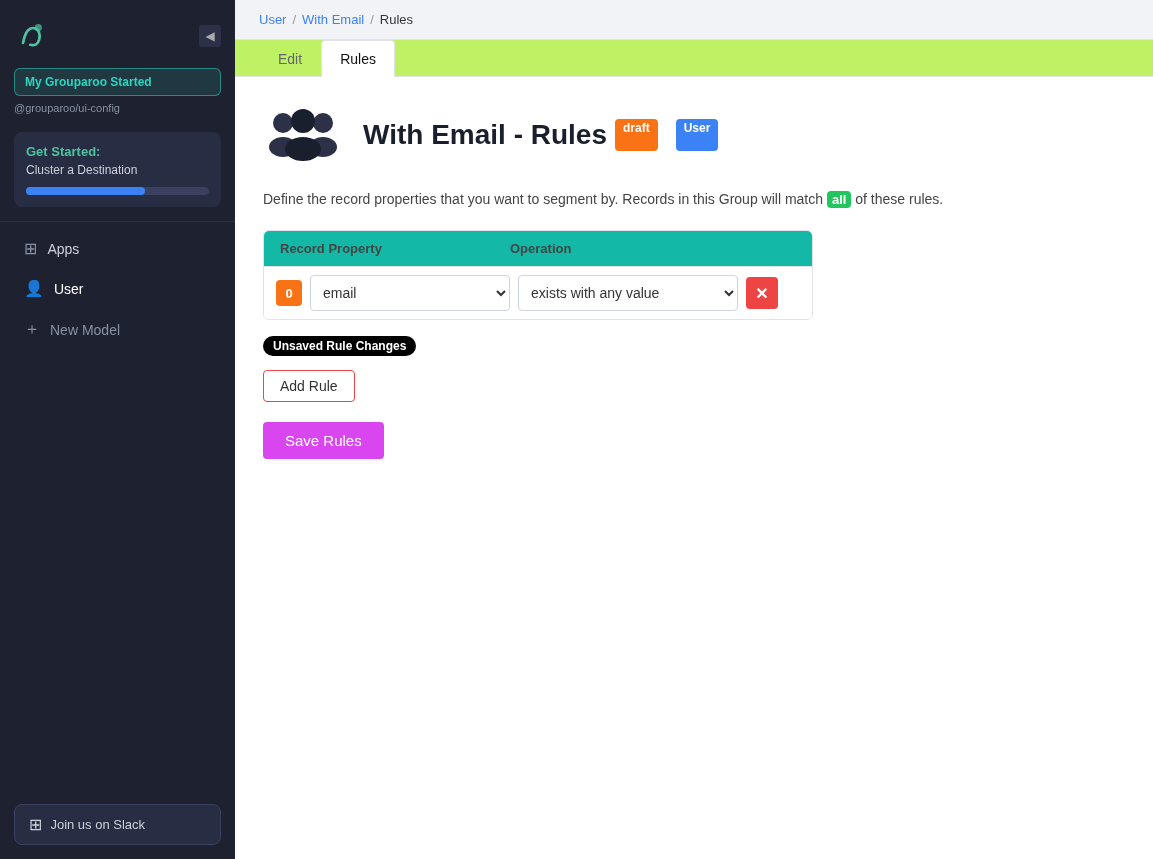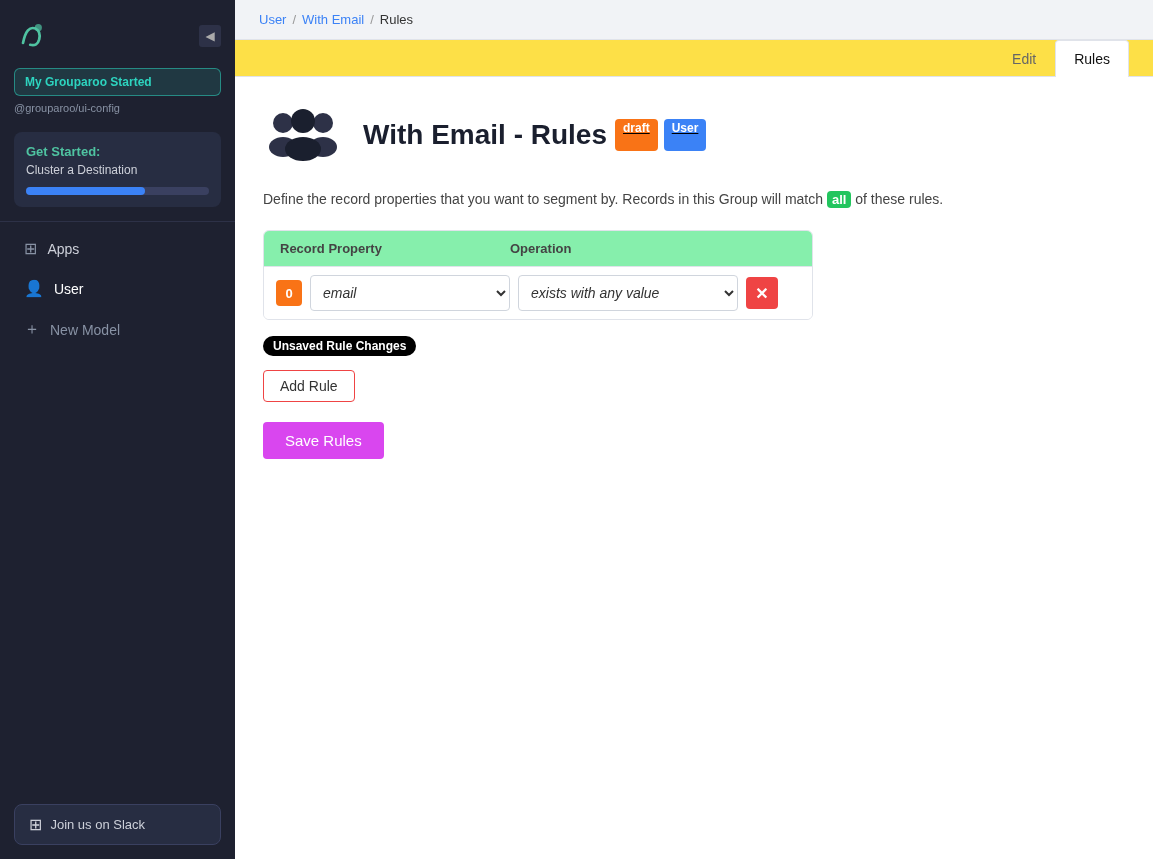--- a/index.html
+++ b/index.html
@@ -181,22 +181,21 @@
       color: #333;
       font-weight: 500;
     }
 
     .tabs-bar {
       display: flex;
       align-items: flex-end;
       border-bottom: 1px solid #e0e3ea;
       padding: 0 24px;
       gap: 0;
-      background: #fde047;
-      justify-content: flex-end;
+      background: #bef264;
     }
 
     .tab {
       padding: 10px 18px;
       font-size: 14px;
       cursor: pointer;
       color: #666;
       border: 1px solid transparent;
       border-bottom: none;
       border-radius: 4px 4px 0 0;
@@ -238,22 +237,21 @@
     }
 
     .group-title {
       font-size: 28px;
       font-weight: 700;
       color: #1a1f2e;
     }
 
     .badge-row {
       display: flex;
-      gap: 6px;
-      text-decoration: underline;
+      gap: 18px;
     }
 
     .badge {
       padding: 2px 8px;
       border-radius: 4px;
       font-size: 12px;
       font-weight: 600;
     }
 
     .badge-draft {
@@ -286,21 +284,21 @@
       border: 1px solid #e0e3ea;
       border-radius: 6px;
       overflow: hidden;
       margin-bottom: 16px;
       width: fit-content;
       min-width: 550px;
     }
 
     .rules-table-header {
       display: flex;
-      background: #86efac;
+      background: #14b8a6;
       border-bottom: 1px solid #e0e3ea;
     }
 
     .rules-col-header {
       padding: 10px 16px;
       font-size: 13px;
       font-weight: 600;
       color: #444;
     }
 
@@ -332,21 +330,20 @@
     .rule-select {
       height: 36px;
       border: 1px solid #d0d5dd;
       border-radius: 4px;
       font-size: 14px;
       color: #333;
       padding: 0 8px;
       background: #fff;
       cursor: pointer;
       font-family: inherit;
-      font-style: italic;
     }
 
     .rule-select.property-select { width: 200px; }
     .rule-select.operation-select { width: 220px; }
 
     .delete-rule-btn {
       width: 32px;
       height: 32px;
       background: #ef4444;
       border: none;

